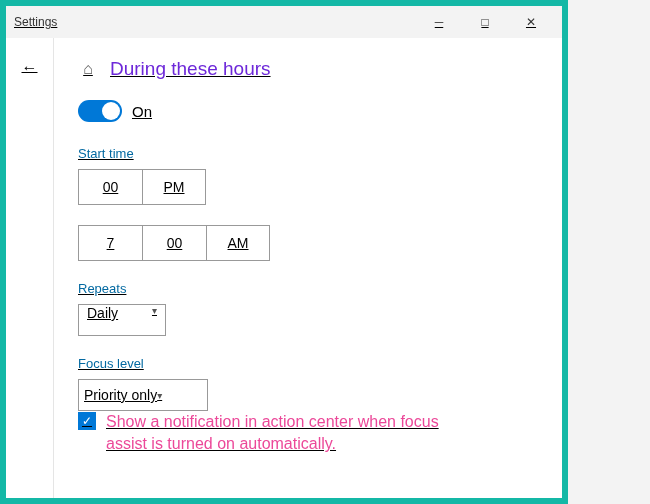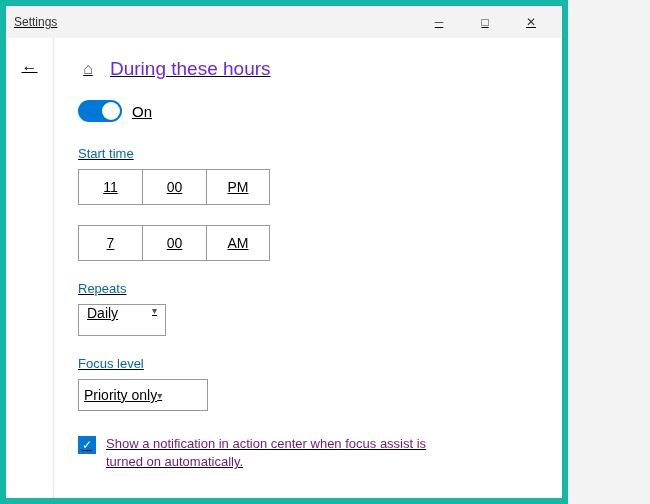--- a/index.html
+++ b/index.html
@@ -201,21 +201,20 @@
       font-size: 14px;
     }
 
     .chevron-down {
       font-size: 10px;
       color: #555;
     }
 
     
     .focus-section {
-      margin-bottom: 24px;
     }
 
     .focus-dropdown {
       width: 130px;
       height: 32px;
       border: 1px solid #999;
       background: #fff;
       display: flex;
       align-items: center;
       padding: 0 5px;
@@ -243,24 +242,24 @@
       cursor: pointer;
     }
 
     .checkbox-check {
       color: #fff;
       font-size: 12px;
       line-height: 1;
     }
 
     .checkbox-text {
-      font-size: 13px;
+      font-size: 16px;
       line-height: 1.4;
       max-width: 360px;
-      color: #701a75;
+      color: #ec4899;
     }
   </style>
 </head>
 <body>
 
 <div class="window">
 
   <div class="title-bar">
     <div class="title-bar-left">
       <span style="font-size:12px;color:#333;">Settings</span>
@@ -292,21 +291,20 @@
       <div class="toggle-row">
         <div class="toggle">
           <div class="toggle-thumb"></div>
         </div>
         <span class="toggle-label">On</span>
       </div>
 
       <div>
         <div class="section-label">Start time</div>
         <div class="time-inputs">
-          <div class="time-box">11</div>
           <div class="time-box">00</div>
           <div class="time-box">PM</div>
         </div>
       </div>
 
       <div>
         <div class="time-inputs">
           <div class="time-box">7</div>
           <div class="time-box">00</div>
           <div class="time-box">AM</div>

